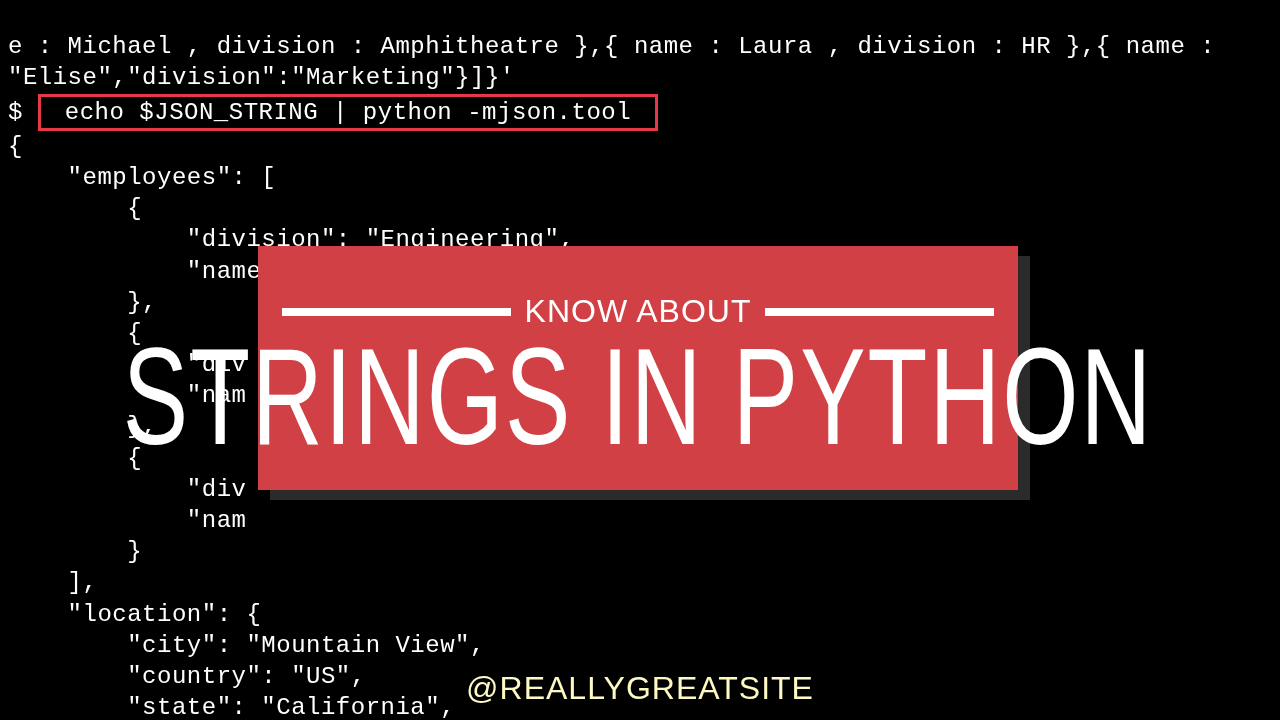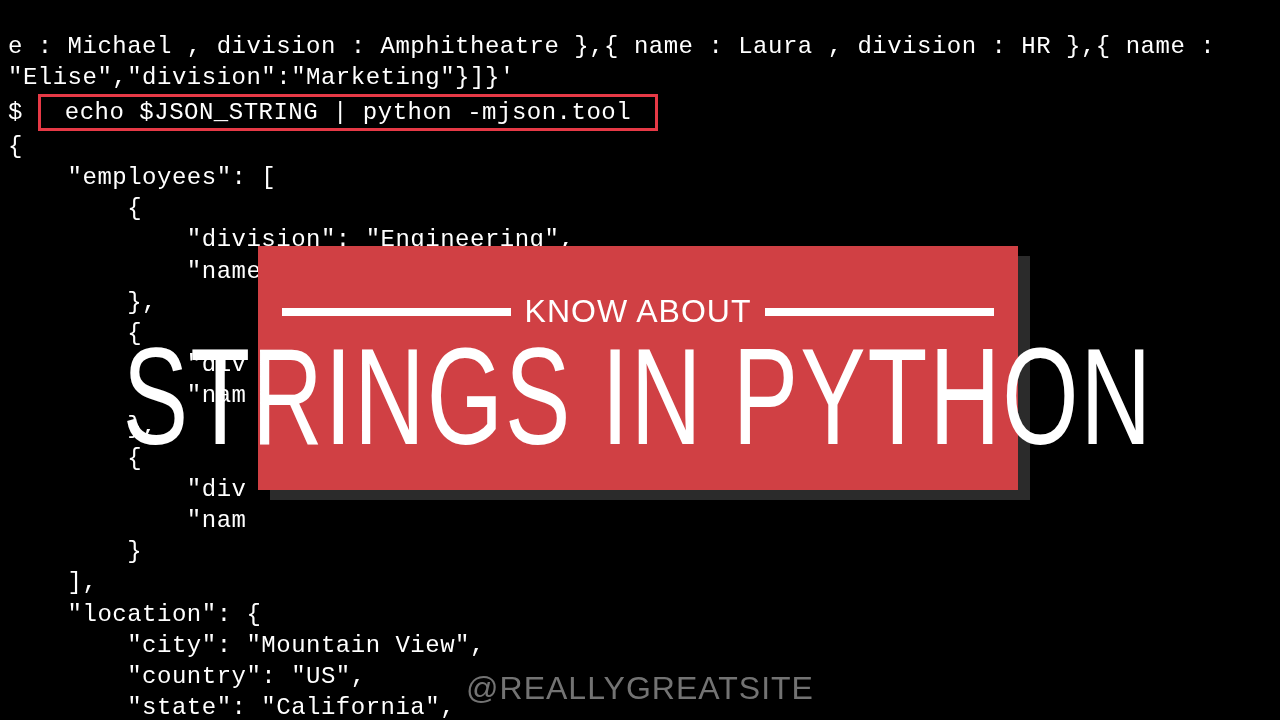--- a/index.html
+++ b/index.html
@@ -79,21 +79,21 @@
     text-align: center;
     white-space: nowrap;
     transform: scaleY(1.4);
     transform-origin: center;
   }
   .handle {
     position: absolute;
     left: 50%;
     transform: translateX(-50%);
     bottom: 10px;
-    color: #737373;
+    color: #fef9c3;
     font-family: Impact, 'Arial Black', sans-serif;
     font-size: 32px;
     letter-spacing: 1px;
   }
 </style>
 </head>
 <body>
 
 <div class="terminal">
 <span>e : Michael , division : Amphitheatre },{ name : Laura , division : HR },{ name :</span>

